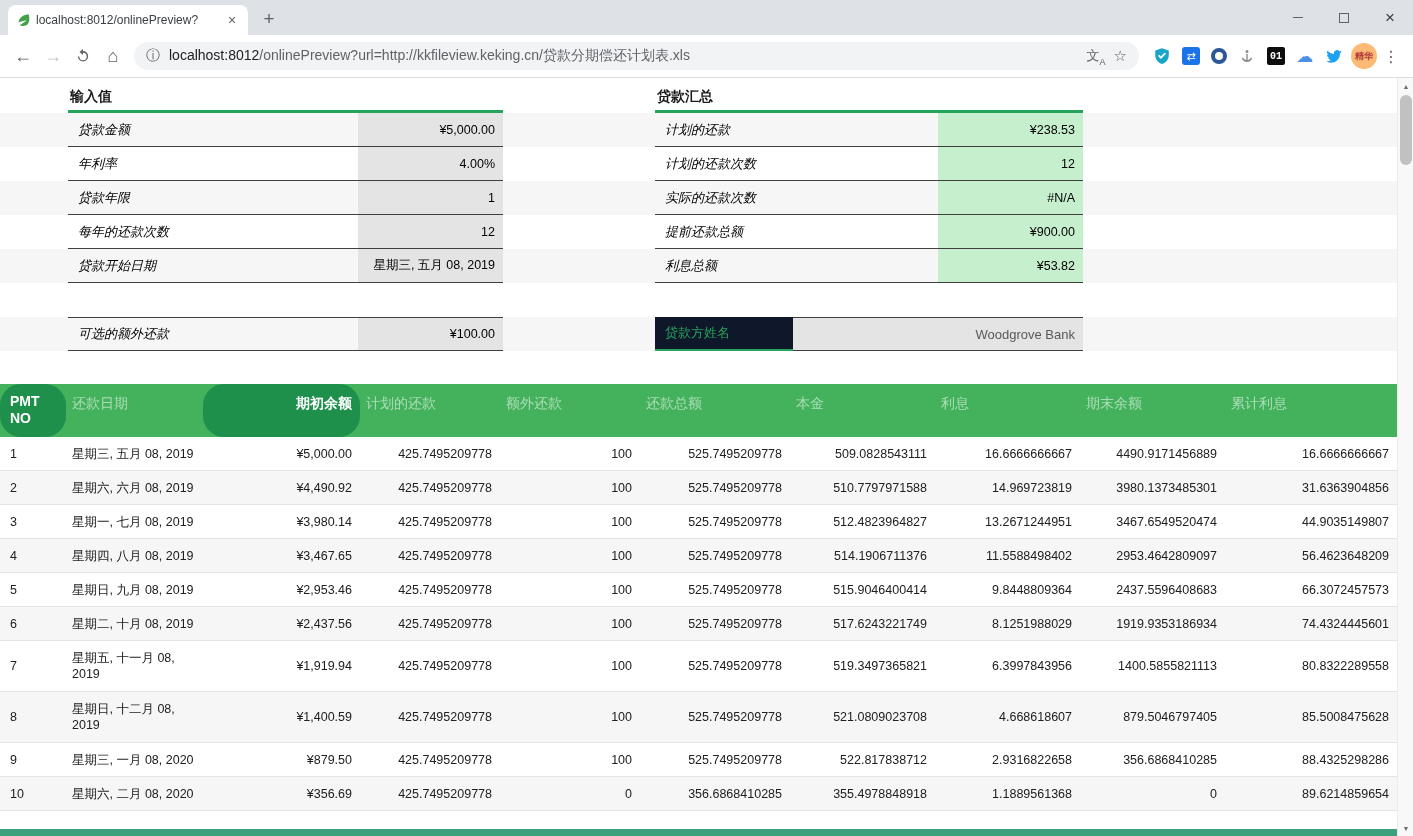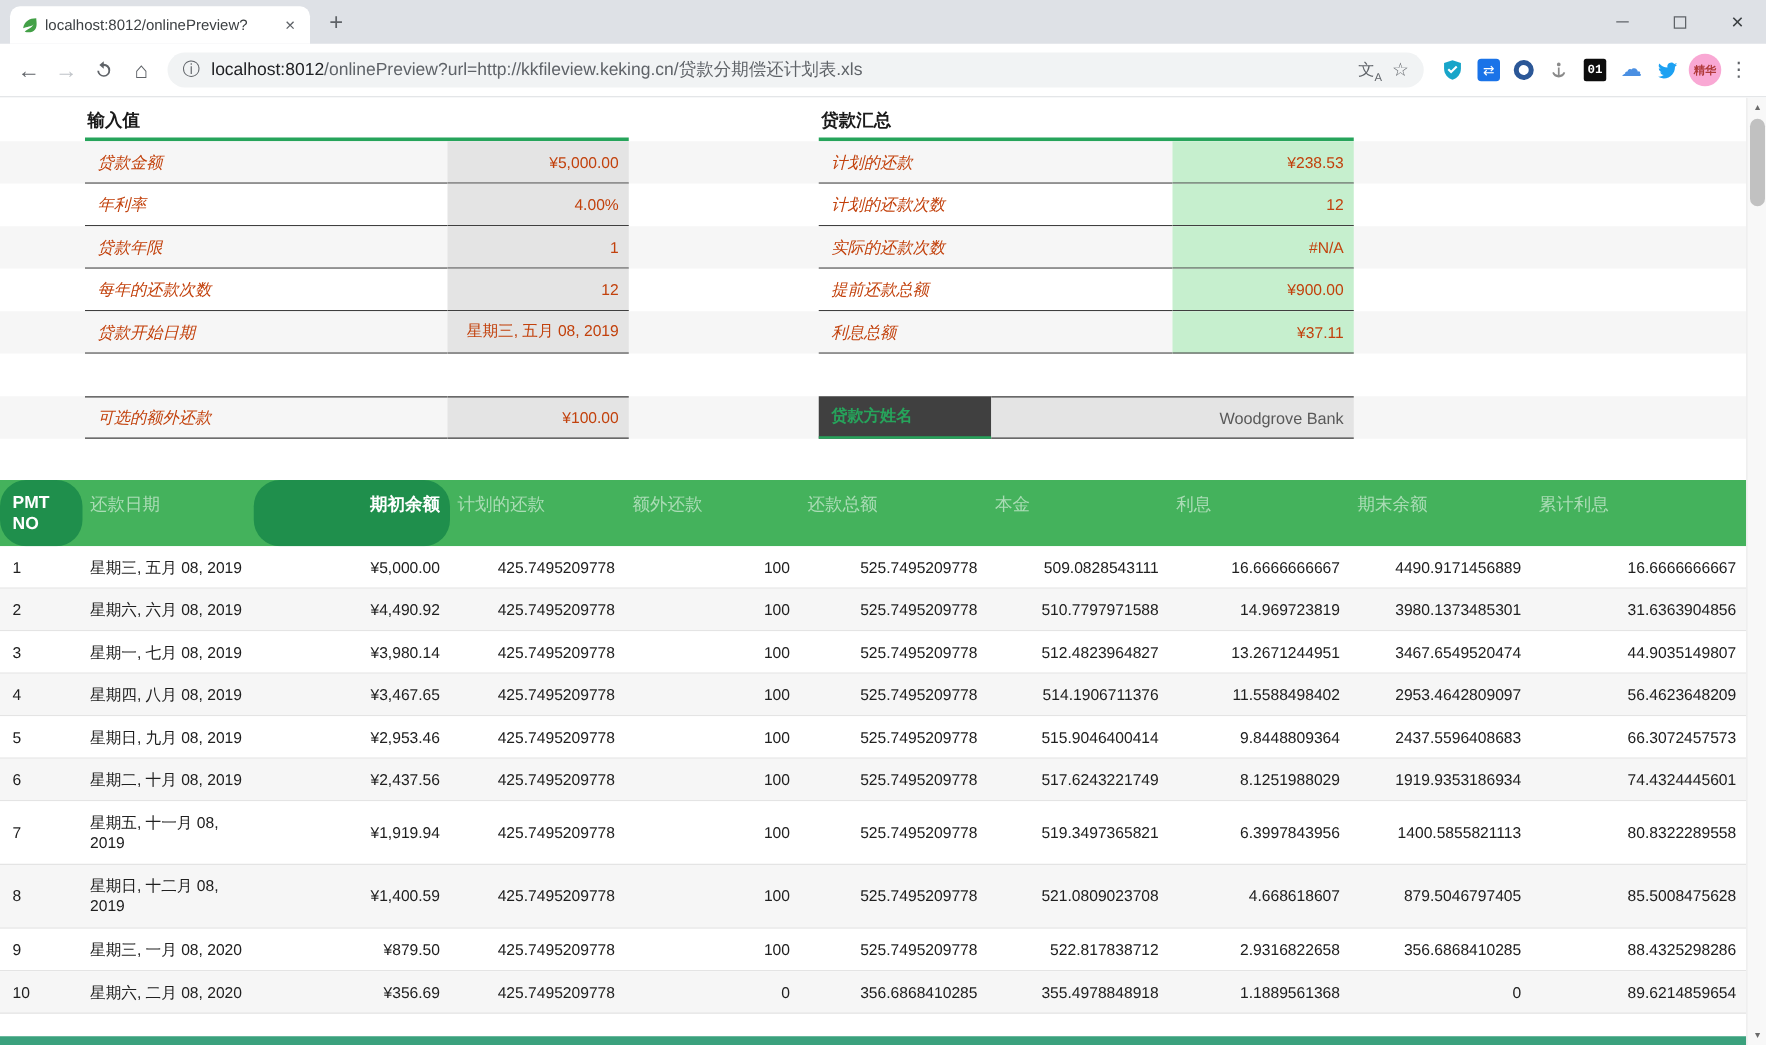--- a/index.html
+++ b/index.html
@@ -42,51 +42,51 @@
   .translate-wrap { position: relative; width: 18px; height: 18px; font-size: 13px; color: #5f6368; }
   .translate-a { position: absolute; right: -1px; bottom: -2px; font-size: 9px; color: #5f6368; }
 
   .ext-area { display: flex; align-items: center; gap: 11px; padding: 0 8px; flex: 0 0 auto; }
   .ext-icon { width: 18px; height: 18px; display: flex; align-items: center; justify-content: center; }
   .ext-swap { background: #1a73e8; border-radius: 3px; color: #fff; font-size: 11px; }
   .ext-ring { width: 16px; height: 16px; border: 4px solid #2b5797; border-radius: 50%; }
   .ext-01 { background: #0d0d0d; border-radius: 2px; color: #fff;
             font-family: "Liberation Mono", "DejaVu Sans Mono", monospace; font-size: 10px; font-weight: bold; }
   .ext-cloud { color: #4a8fe2; font-size: 17px; }
-  .avatar { width: 26px; height: 26px; border-radius: 50%; background: #f9a8d4;
+  .avatar { width: 26px; height: 26px; border-radius: 50%; background: #fdba74;
             display: flex; align-items: center; justify-content: center;
             font-size: 9px; color: #b03a3a; font-weight: bold; overflow: hidden; flex: 0 0 auto; }
   .menu-btn { width: 28px; height: 28px; display: flex; align-items: center; justify-content: center;
               color: #5f6368; font-size: 16px; flex: 0 0 auto; }
 
   
   .content { position: relative; height: 758px; background: #fff; overflow: hidden; }
   .sheet { position: absolute; left: 0; top: 0; width: 1397px; padding-top: 6px; }
 
   .section-titles { position: relative; height: 29px; }
   .sec-title { position: absolute; top: 0; height: 29px; border-bottom: 3px solid var(--green_underline, #26a45b);
                font-weight: bold; font-size: 14px; color: #1a1a1a; display: flex; align-items: center;
                padding-left: 2px; }
   .inputs-title { left: 68px; width: 435px; }
   .summary-title { left: 655px; width: 428px; }
 
   .trow { position: relative; height: 34px; background: #fff; }
   .trow.s { background: var(--stripe_bg, #f6f6f6); }
   .cell { position: absolute; top: 0; height: 100%; display: flex; align-items: center;
-          font-size: 13px; color: #c2410c; overflow: hidden; }
+          font-size: 13px; color: #000000; overflow: hidden; }
   .in-label  { left: 68px;  width: 290px; font-style: italic; padding-left: 10px; }
   .in-value  { left: 358px; width: 145px; background: var(--gray_cell_bg, #e4e4e4);
                justify-content: flex-end; padding-right: 8px; font-size: 12.5px; white-space: nowrap; }
   .sum-label { left: 655px; width: 283px; font-style: italic; padding-left: 10px; }
   .sum-value { left: 938px; width: 145px; background: var(--green_cell_bg, #c6efce);
                justify-content: flex-end; padding-right: 8px; font-size: 12.5px; }
   .bb { border-bottom: 1px solid #3f3f3f; }
   .bt { border-top: 1px solid #3f3f3f; }
-  .lender-label { left: 655px; width: 138px; background: #404040; color: var(--green_underline, #26a45b);
-                  font-weight: bold; border-bottom: 2px solid var(--green_underline, #26a45b);
+  .lender-label { left: 655px; width: 138px; background: #0f172a; color: var(--green_underline, #26a45b);
+                  font-weight: normal; border-bottom: 2px solid var(--green_underline, #26a45b);
                   padding-left: 10px; }
   .lender-value { left: 793px; width: 290px; background: var(--gray_cell_bg, #e4e4e4); color: #595959;
                   justify-content: flex-end; padding-right: 8px;
                   border-top: 1px solid #3f3f3f; border-bottom: 1px solid #3f3f3f; }
 
   .spacer { height: 33px; background: #fff; }
 
   
   .thead { position: relative; height: 53px; background: var(--green_band, #44b25c); }
   .th { position: absolute; top: 0; height: 100%; padding-top: 11px; font-size: 14px;
@@ -230,21 +230,21 @@
       <div class="trow">
         <div class="cell in-label bb">每年的还款次数</div>
         <div class="cell in-value bb">12</div>
         <div class="cell sum-label bb">提前还款总额</div>
         <div class="cell sum-value bb">¥900.00</div>
       </div>
       <div class="trow s">
         <div class="cell in-label bb">贷款开始日期</div>
         <div class="cell in-value bb">星期三, 五月 08, 2019</div>
         <div class="cell sum-label bb">利息总额</div>
-        <div class="cell sum-value bb">¥37.11</div>
+        <div class="cell sum-value bb">¥53.82</div>
       </div>
       <div class="trow"></div>
       <div class="trow s">
         <div class="cell in-label bt bb">可选的额外还款</div>
         <div class="cell in-value bt bb">¥100.00</div>
         <div class="cell lender-label">贷款方姓名</div>
         <div class="cell lender-value">Woodgrove Bank</div>
       </div>
 
       <div class="spacer"></div>

